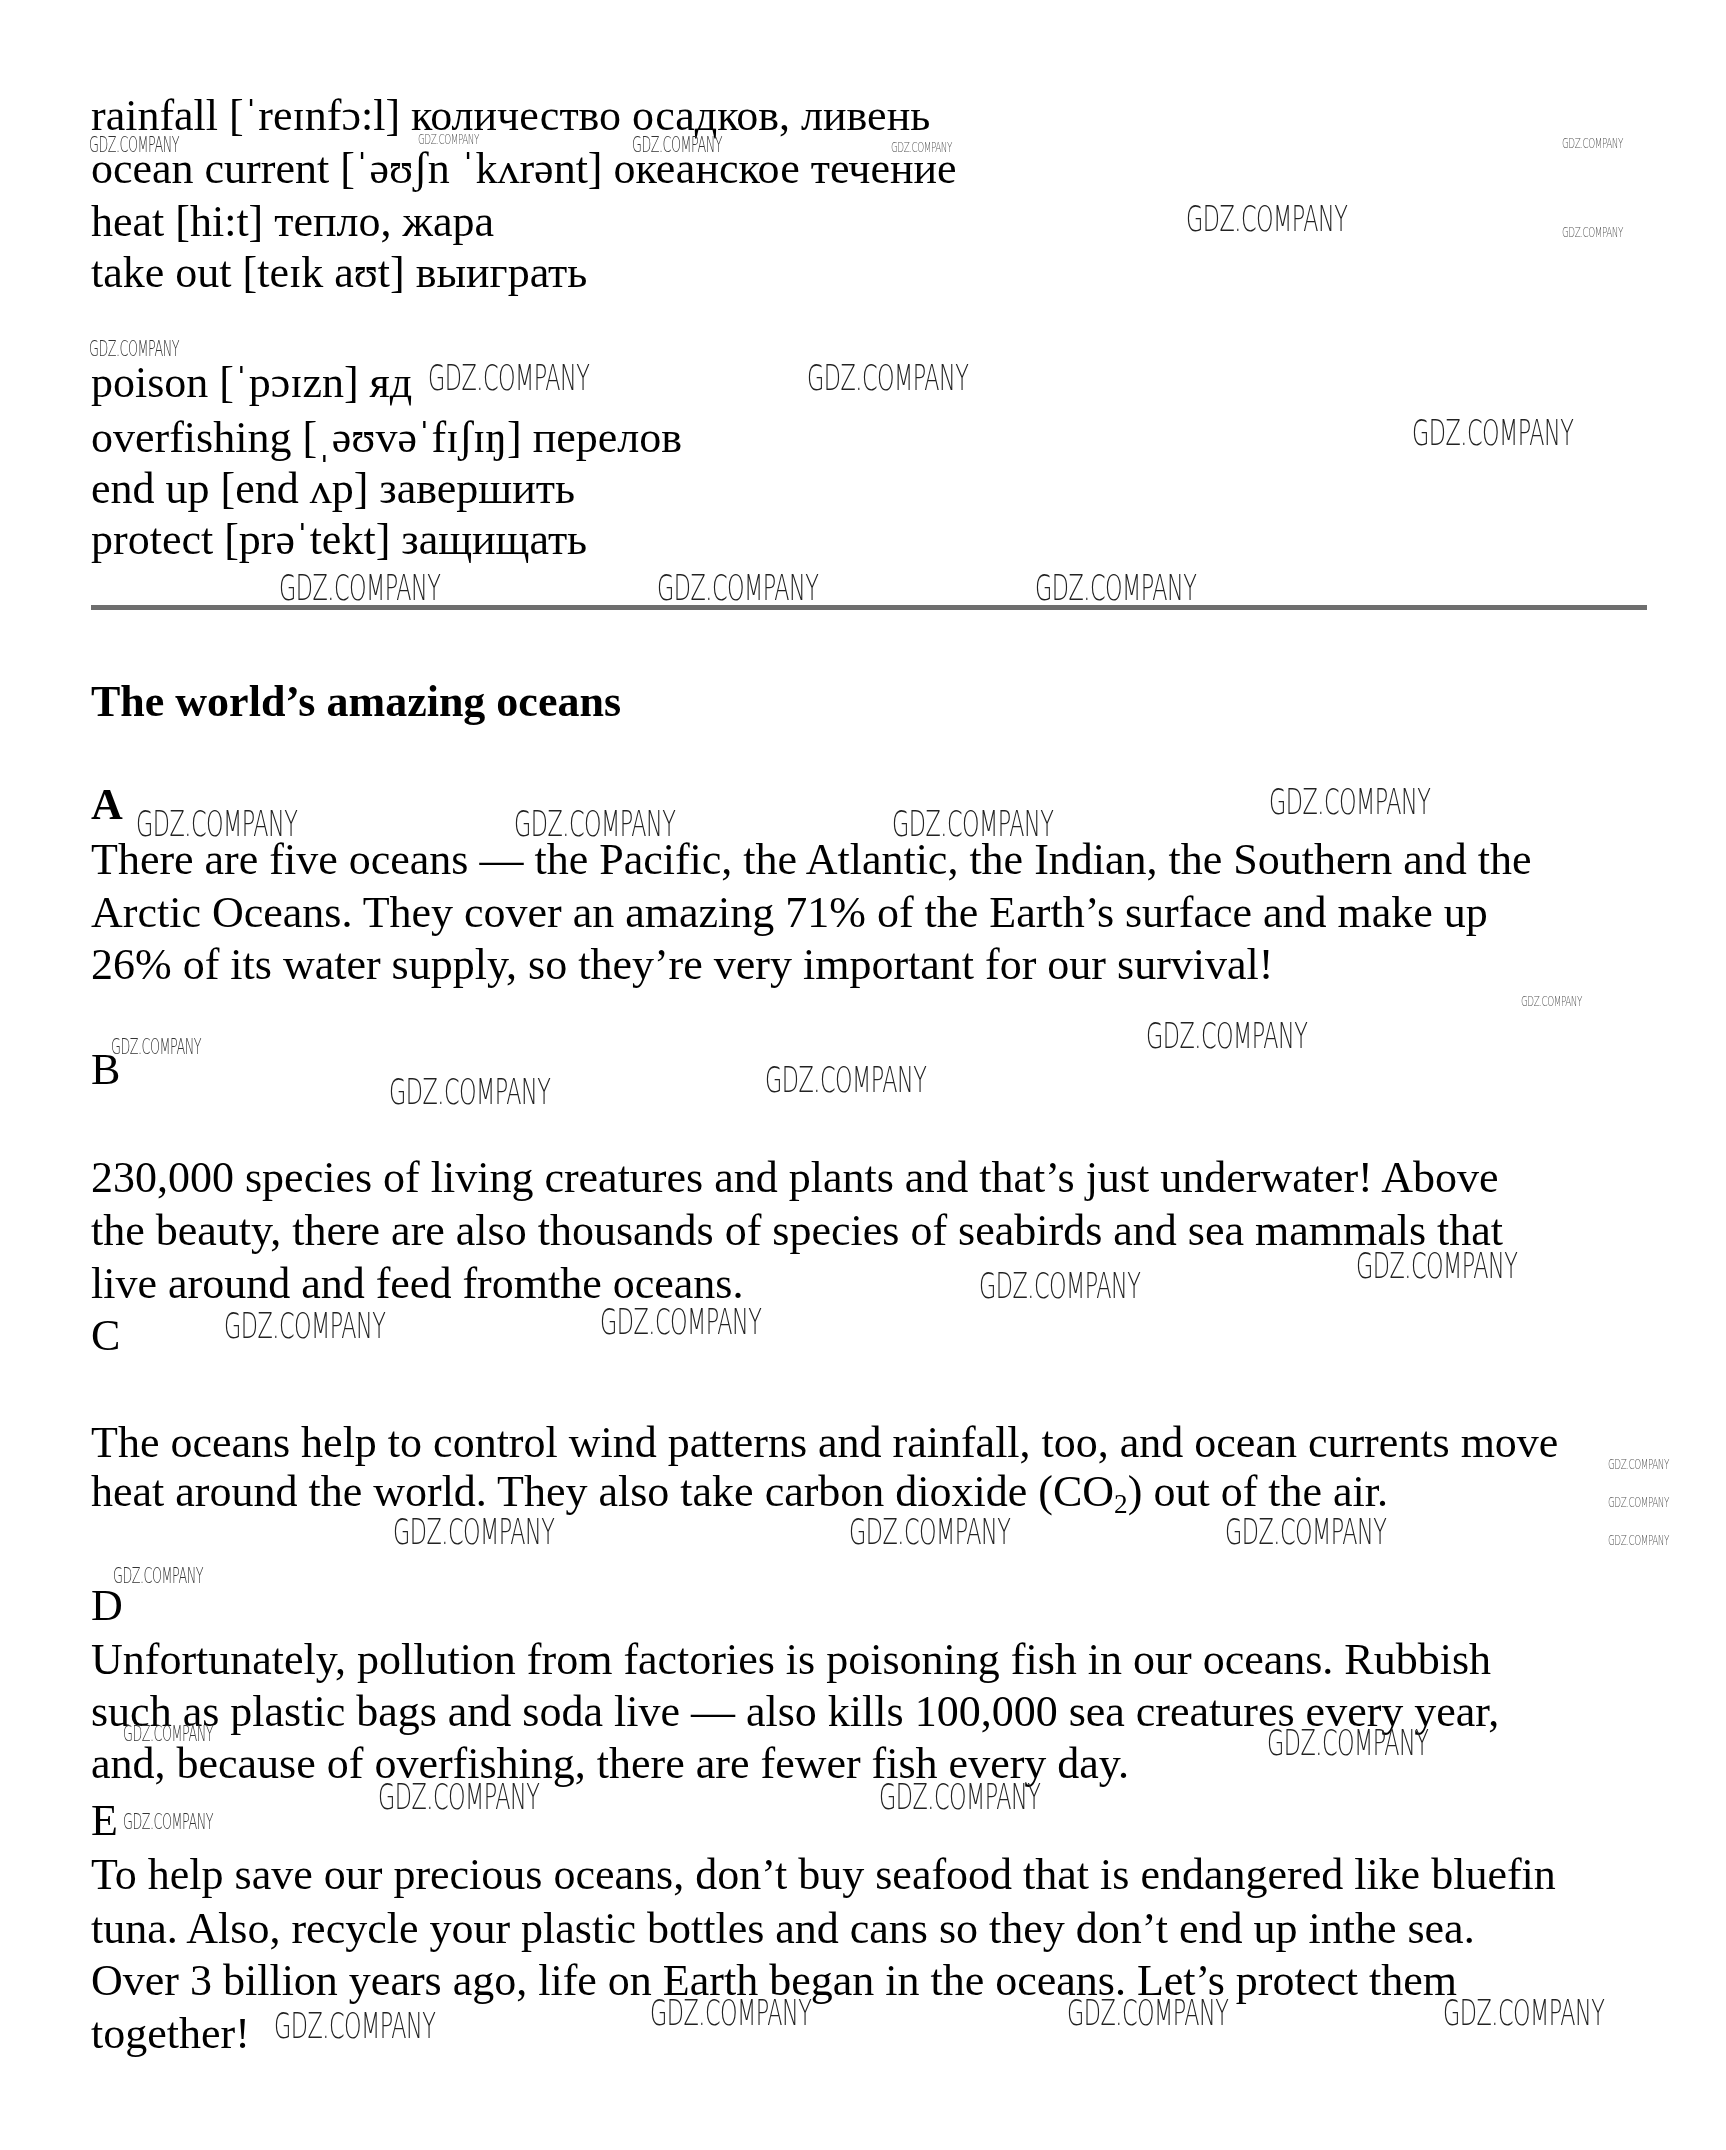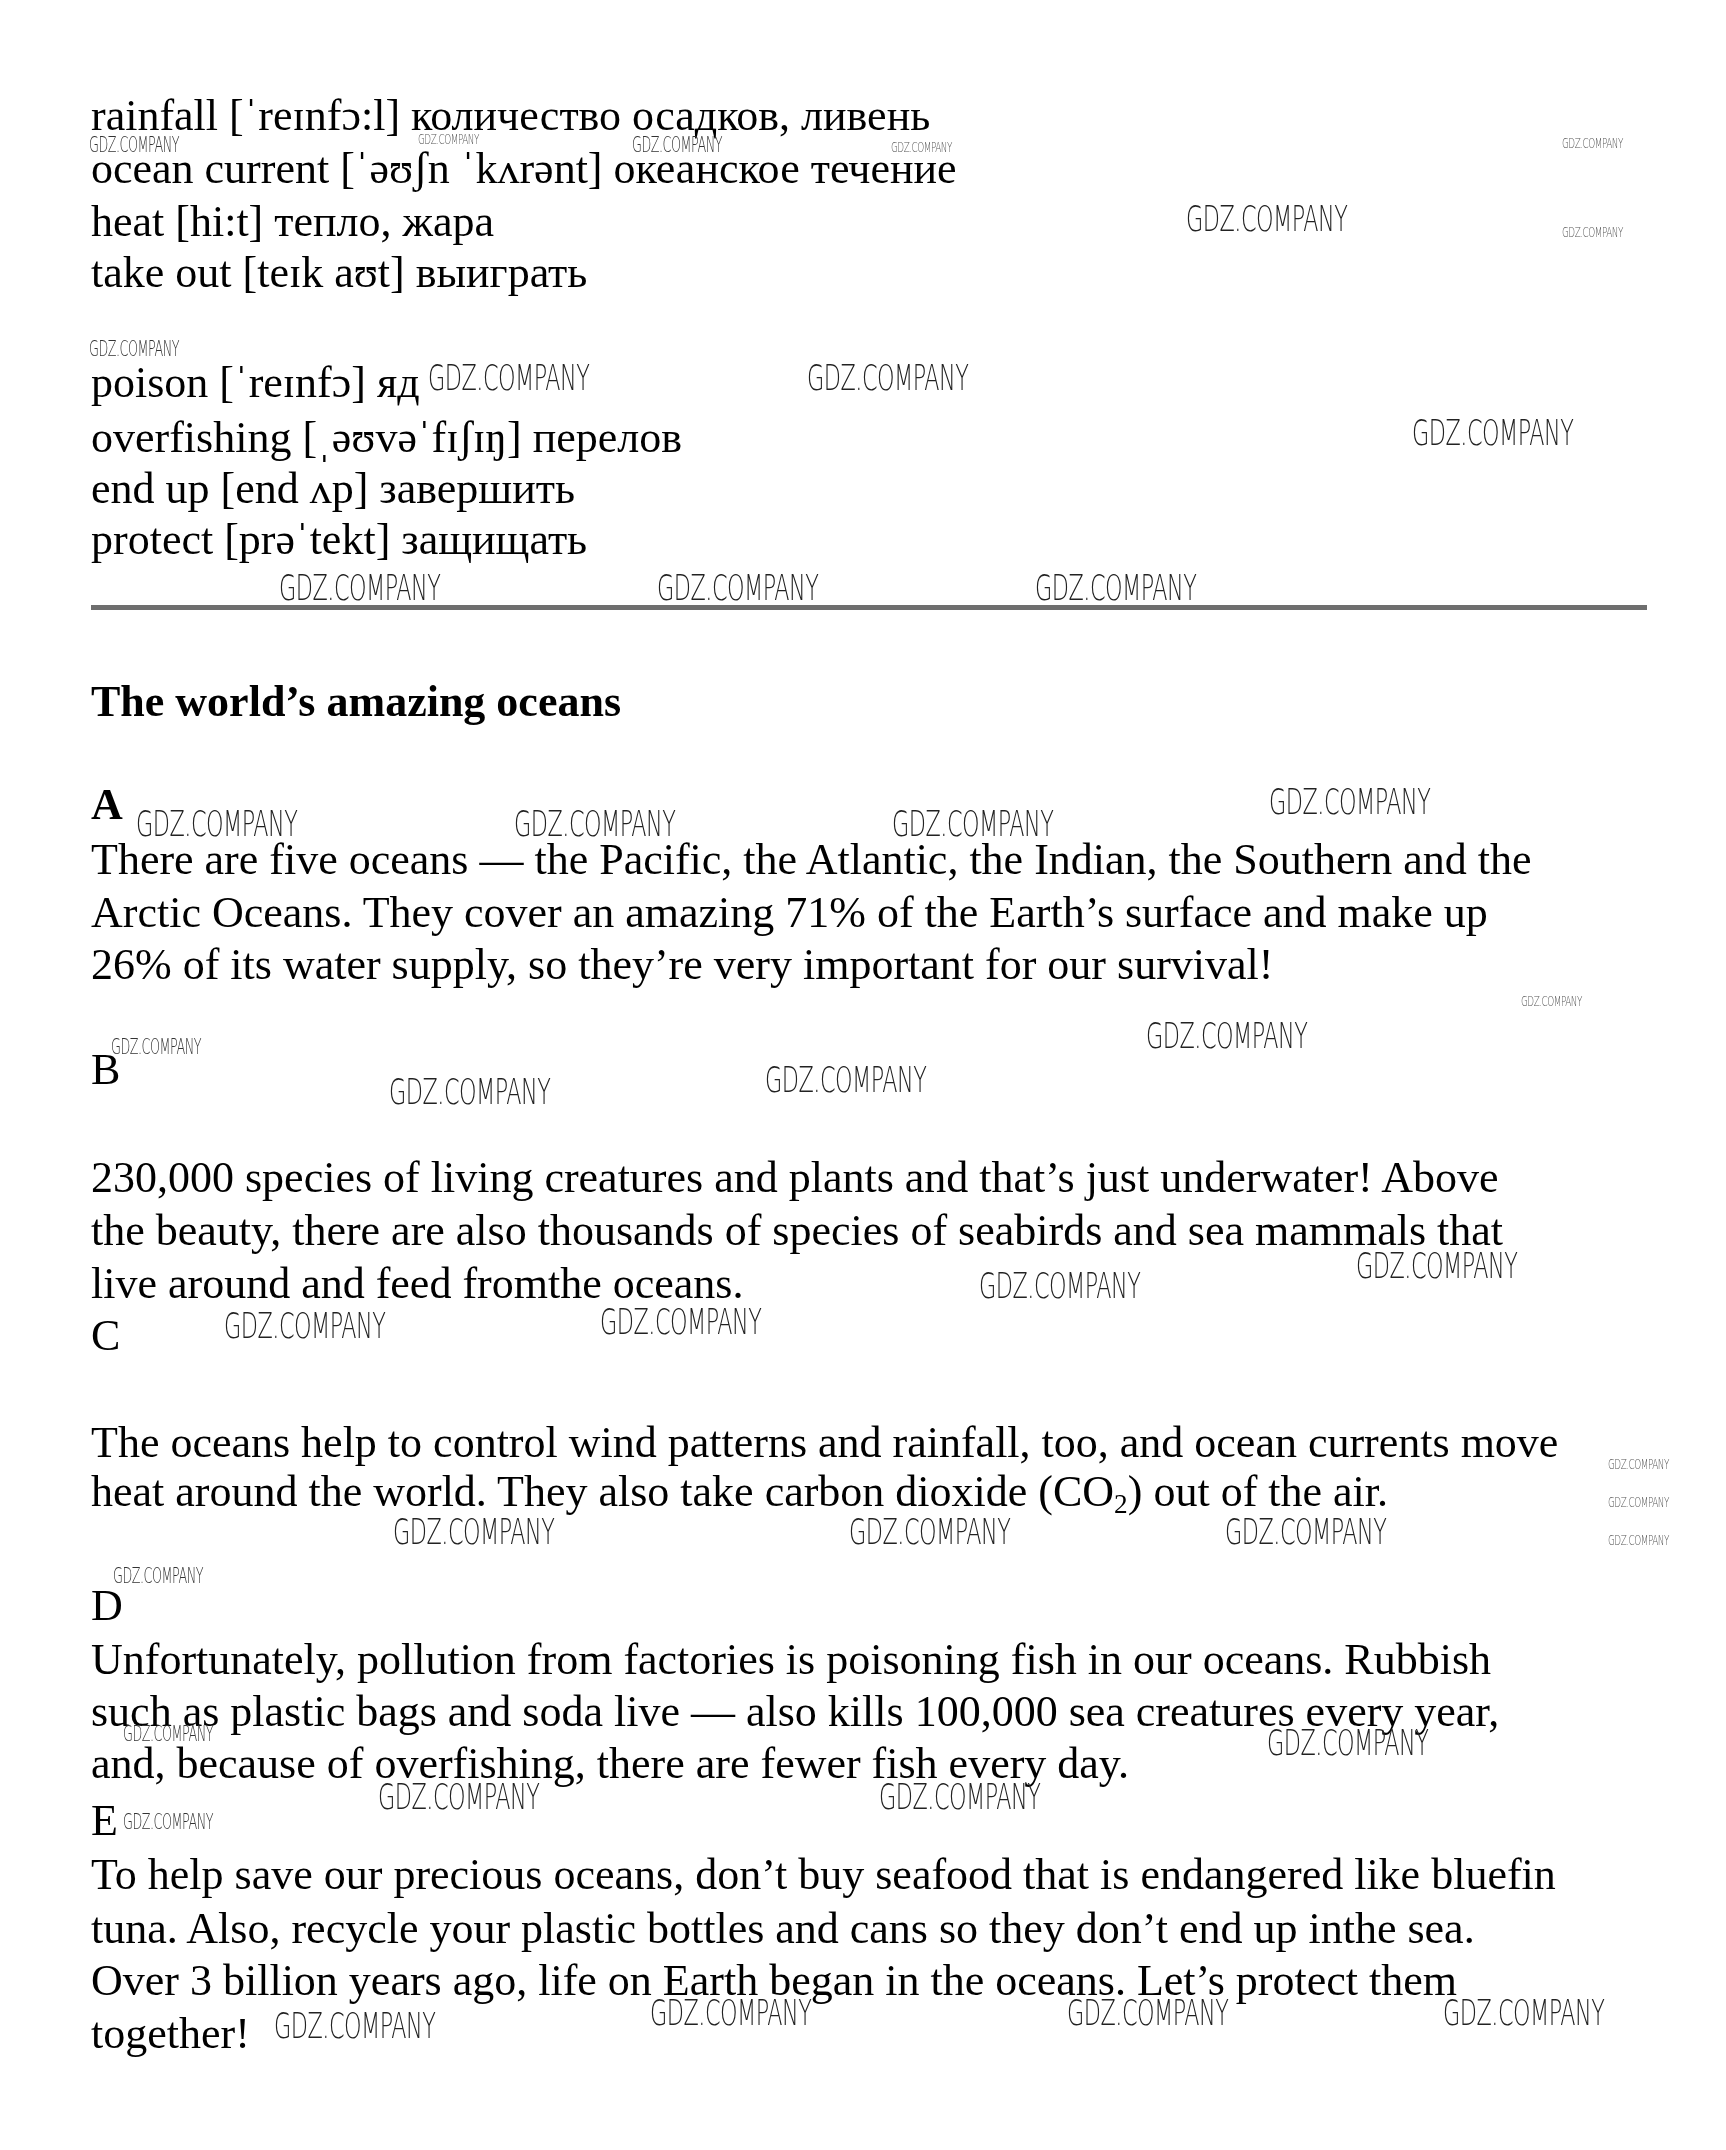--- a/index.html
+++ b/index.html
@@ -28,21 +28,21 @@
 </head>
 <body>
 
 <div class="page">
 
   <div class="line" style="top:128px">rainfall [ˈreɪnfɔ:l] количество осадков, ливень</div>
   <div class="line" style="top:181px">ocean current [ˈəʊʃn ˈkʌrənt] океанское течение</div>
   <div class="line" style="top:234px">heat [hi:t] тепло, жара</div>
   <div class="line" style="top:285px">take out [teɪk aʊt] выиграть</div>
 
-  <div class="line" style="top:395px">poison [ˈreɪnfɔ] яд</div>
+  <div class="line" style="top:395px">poison [ˈpɔɪzn] яд</div>
   <div class="line" style="top:450px">overfishing [ˌəʊvəˈfɪʃɪŋ] перелов</div>
   <div class="line" style="top:501px">end up [end ʌp] завершить</div>
   <div class="line" style="top:552px">protect [prəˈtekt] защищать</div>
 
   <div class="rule"></div>
 
   <div class="line heading" style="top:714px">The world’s amazing oceans</div>
 
   <div class="line letter" style="top:817px">A</div>
   <div class="line" style="top:872px">There are five oceans — the Pacific, the Atlantic, the Indian, the Southern and the</div>

